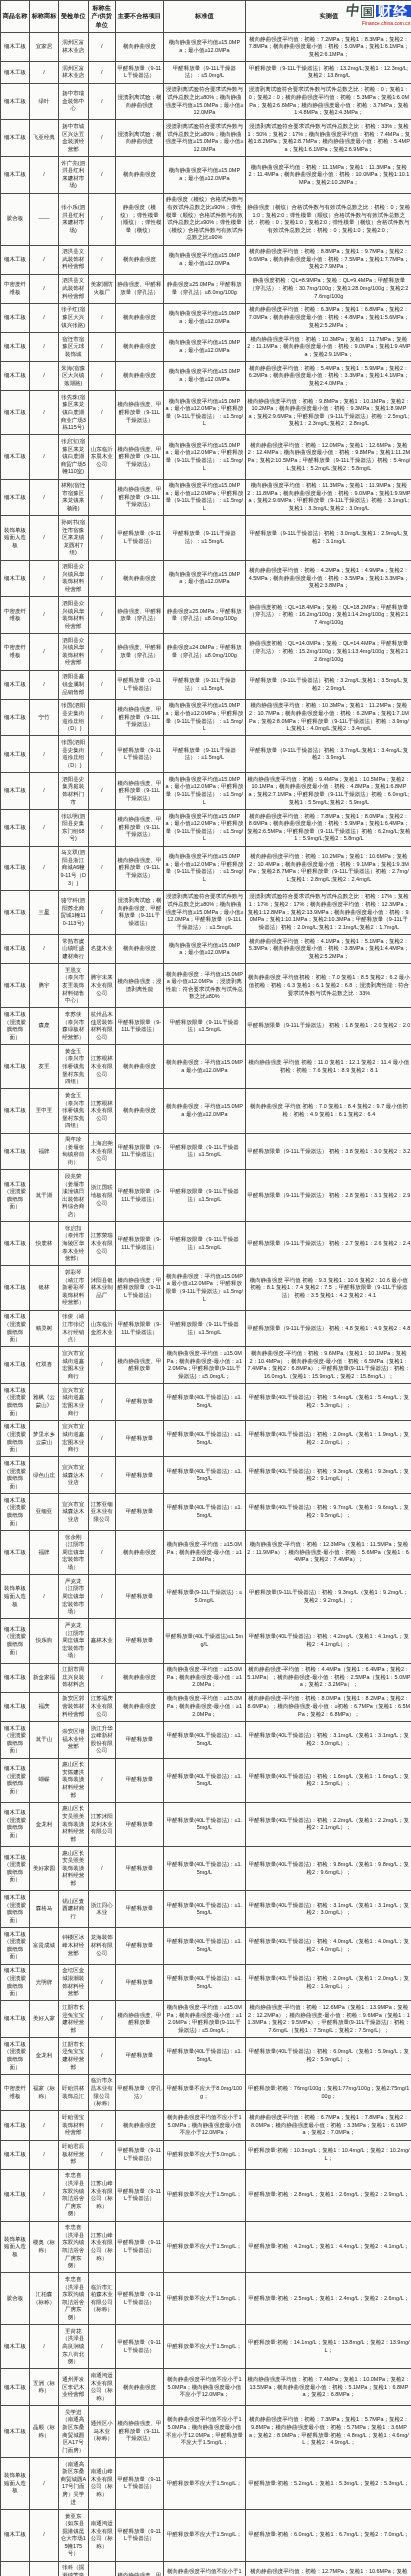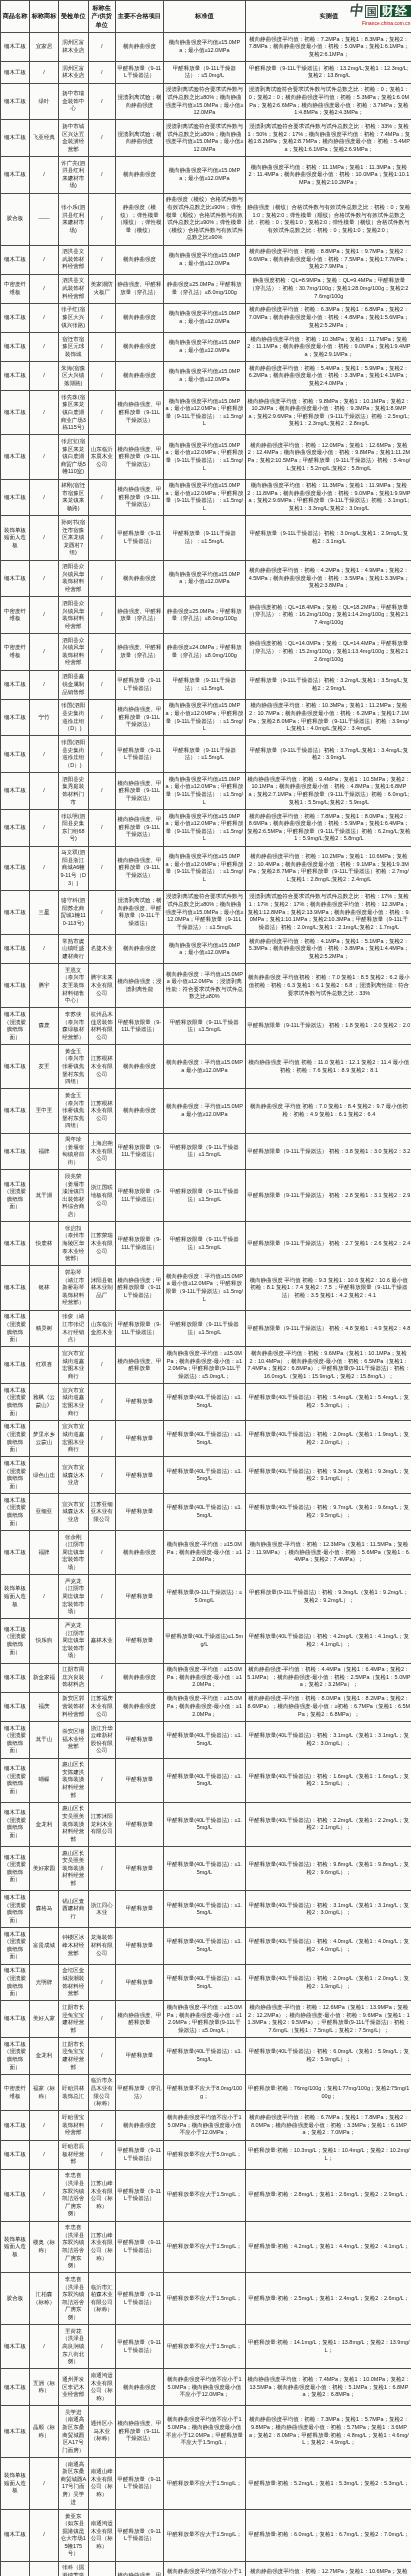--- a/index.html
+++ b/index.html
@@ -10,22 +10,22 @@
   col.c5{width:48px}col.c6{width:82px}col.c7{width:167px}
   th,td{border:0.7px solid #4c4c4c;font-size:5.5px;line-height:1.38;text-align:center;
         vertical-align:middle;padding:2.7px 1.4px;word-break:break-all;}
   th{font-weight:bold;font-size:6.2px;height:18px;background:#fbfbfa;}
   
   .logo{position:absolute;top:2.1px;right:1.4px;width:81px;text-align:right;z-index:5;}
   .logo-row{display:flex;align-items:center;justify-content:flex-end;gap:1.4px;}
   .logo-zhong{font-size:13.7px;font-weight:bold;color:#3d4f46;font-family:"DejaVu Serif","Liberation Serif",serif;transform:skewX(-8deg);}
   .logo-guo{display:inline-block;border:1.4px solid #3d4f46;color:#3d4f46;font-weight:bold;
             font-size:9.6px;padding:0 0.7px;line-height:11px;}
-  .logo-caijing{display:inline-block;background:#14532d;color:#ffffff;font-weight:bold;
-            font-size:12px;padding:0.7px 2.1px;line-height:11px;letter-spacing:1.4px;}
+  .logo-caijing{display:inline-block;background:#1d4ed8;color:#ffffff;font-weight:bold;
+            font-size:14px;padding:0.7px 2.1px;line-height:11px;letter-spacing:1.4px;}
   .logo-url{font-size:4.8px;color:#c00000;margin-top:0.7px;letter-spacing:0.1px;}
 </style>
 </head>
 <body>
 
 <div class="page">
 
   <div class="logo">
     <div class="logo-row">
       <span class="logo-zhong">中</span>

